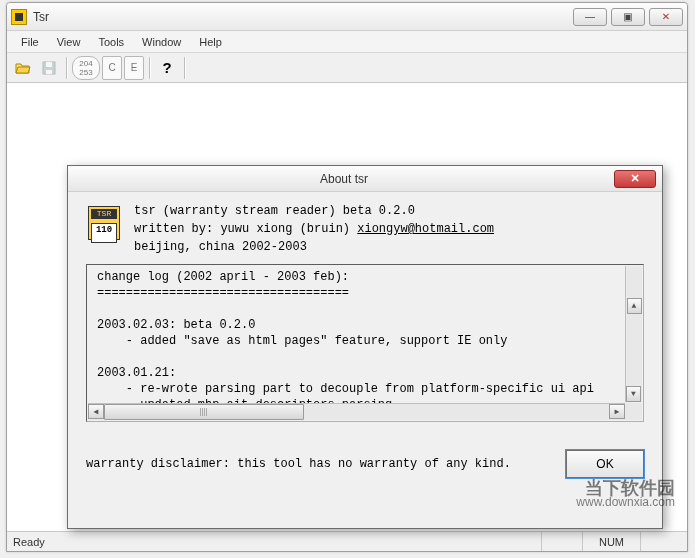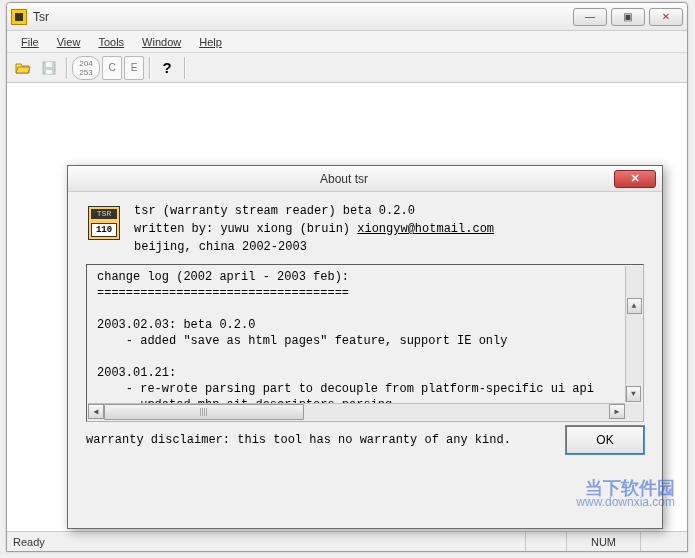--- a/index.html
+++ b/index.html
@@ -69,21 +69,20 @@
     height: 22px;
     background: #f4f4f4;
     border-bottom: 1px solid #d9d9d9;
     display:flex; align-items:center;
     padding: 0 6px;
     gap: 2px;
   }
   .menu-item {
     padding: 2px 8px;
     color:#333;
-    text-decoration:underline;
   }
 
   .toolbar {
     height: 30px;
     background: #f0f0f0;
     border-bottom: 1px solid #c8c8c8;
     display:flex; align-items:center;
     padding: 0 4px;
     gap: 2px;
   }
@@ -121,21 +120,21 @@
     height: 20px;
     background:#f0f0f0;
     border-top:1px solid #c8c8c8;
     display:flex; align-items:center;
     padding:0 6px;
     font-size:11px; color:#333;
   }
   .statusbar .spacer{flex:1;}
   .status-cell {
     border-left:1px solid #c8c8c8;
-    padding:0 24px;
+    padding:0 16px;
     height:100%;
     display:flex;align-items:center;
   }
   .status-cell.small{padding:0 20px;}
 
   
   .dialog {
     position:absolute;
     left: 60px; top: 82px;
     width: 596px;
@@ -172,21 +171,21 @@
   .info-row { display:flex; }
   .dlg-icon {
     width:32px; height:34px;
     background:#ffd24d;
     border:1px solid #333;
     margin: 4px 14px 0 2px;
     position:relative;
     flex-shrink:0;
   }
   .dlg-icon .bar1{position:absolute;left:2px;top:2px;right:2px;height:10px;background:#333;color:#ffd24d;font-size:8px;text-align:center;line-height:10px;}
-  .dlg-icon .bar2{position:absolute;left:2px;top:16px;right:2px;height:14px;background:#fff;border:1px solid #333;color:#000;font-size:9px;text-align:center;line-height:12px;font-weight:bold;}
+  .dlg-icon .bar2{position:absolute;left:2px;top:16px;right:2px;height:20px;background:#fff;border:1px solid #333;color:#000;font-size:9px;text-align:center;line-height:12px;font-weight:bold;}
   .info-text { line-height: 18px; }
   .info-text a { color:#000000; text-decoration:underline; }
 
   .changelog-box {
     margin-top: 8px;
     border:1px inset #b0b0b0;
     background:#f0f0f0;
     height: 158px;
     position:relative;
     padding: 4px 22px 18px 10px;
@@ -208,38 +207,38 @@
     background:#e8e8e8; border-top:1px solid #c0c0c0;
     display:flex;
   }
   .hscroll .arrow{width:16px;height:15px;background:linear-gradient(#fafafa,#d9d9d9);border:1px solid #9a9a9a;display:flex;align-items:center;justify-content:center;font-size:8px;color:#555;}
   .hscroll .track{flex:1;position:relative;}
   .hscroll .thumb{position:absolute;left:0;top:0;bottom:0;width:200px;background:linear-gradient(#f4f4f4,#d7d7d7);border:1px solid #9a9a9a;border-radius:1px;}
   .hscroll .thumb::after{content:"";position:absolute;left:50%;top:3px;bottom:3px;width:8px;transform:translateX(-50%);background:repeating-linear-gradient(90deg,#aaa,#aaa 1px,transparent 1px,transparent 2px);}
   .scroll-corner{position:absolute;right:1px;bottom:1px;width:17px;height:17px;background:#e8e8e8;}
 
   .dlg-footer {
-    margin-top: 4px;
+    margin-top: 28px;
     display:flex;
     align-items:center;
   }
   .warranty { flex:1; font-family:"Courier New",monospace; font-size:12px;}
   .ok-btn {
     width:78px; height:28px;
     background:linear-gradient(#fafafa,#e4e4e4);
     border:1px solid #707070;
     display:flex;align-items:center;justify-content:center;
     font-family:Tahoma,sans-serif; font-size:12px;
     box-shadow:0 0 0 1px #4a90d9;
   }
 
   
   .watermark {
     position:absolute; right:12px; bottom:22px;
-    font-size:12px; color:#1d4ed8; opacity:.5;
+    font-size:12px; color:#000000; opacity:.5;
     text-align:right; line-height:14px;
     font-family: Tahoma, sans-serif;
     pointer-events:none;
   }
   .watermark .big{font-size:18px;font-weight:bold;}
 </style>
 </head>
 <body>
 
 <div class="outer-window">

